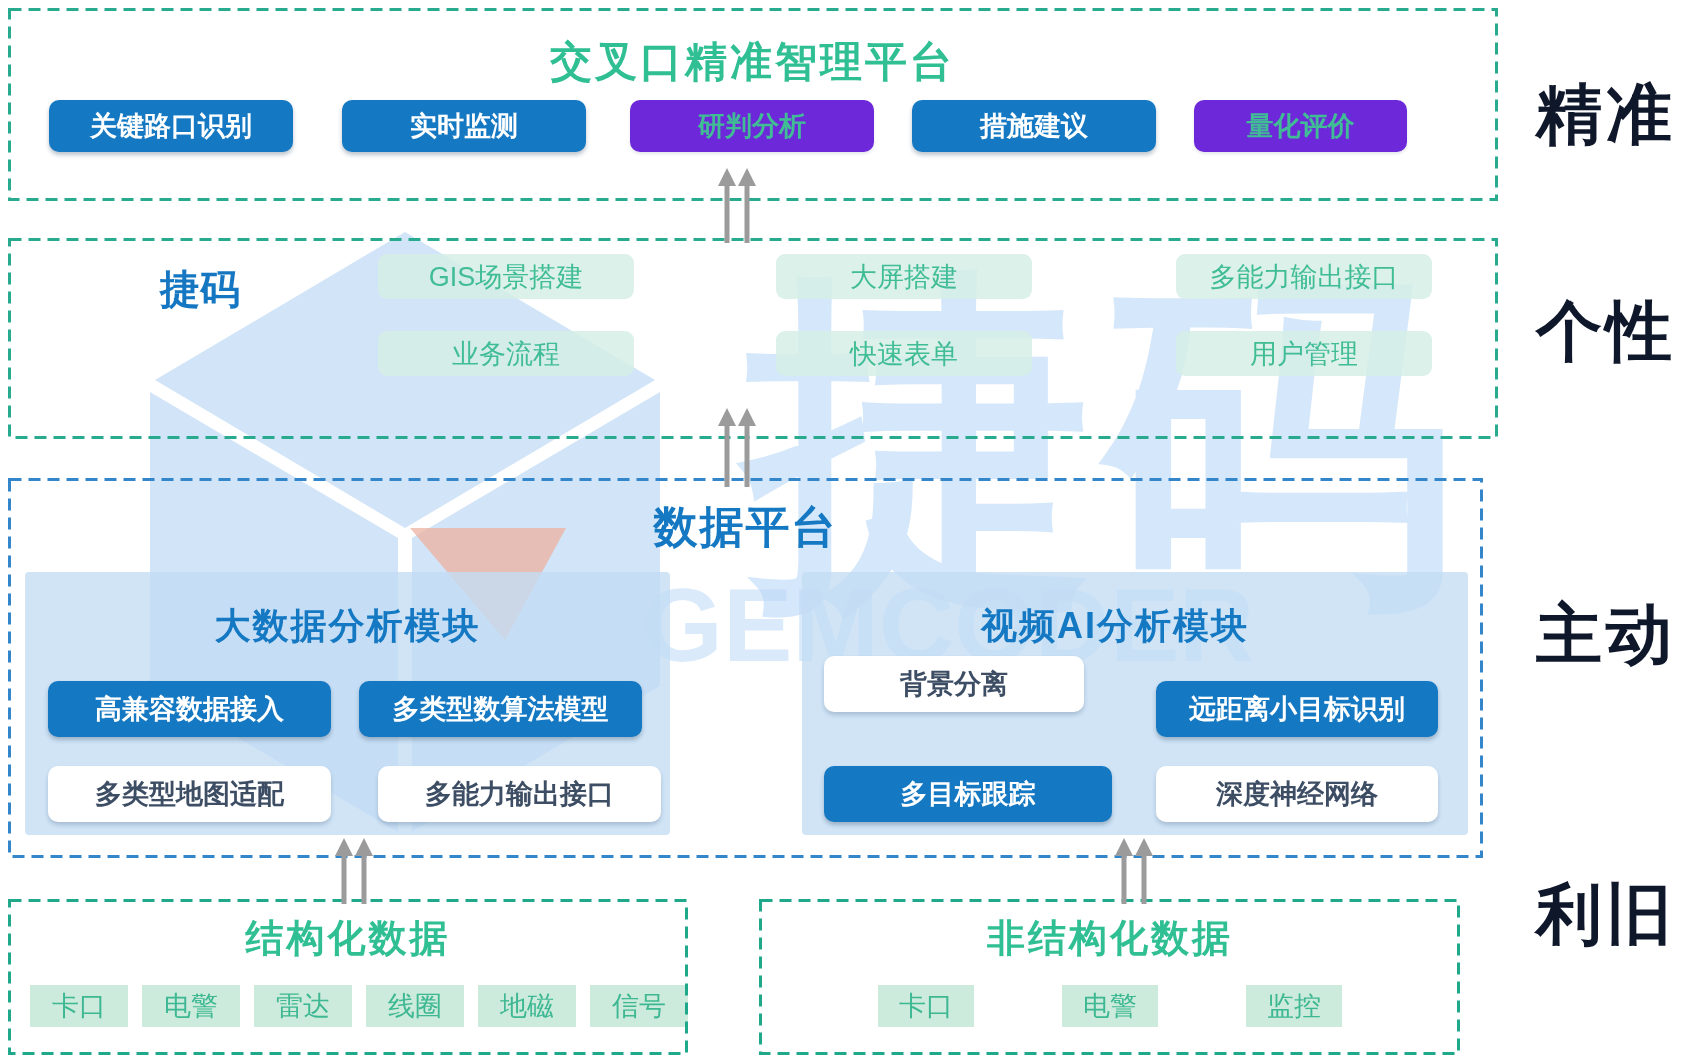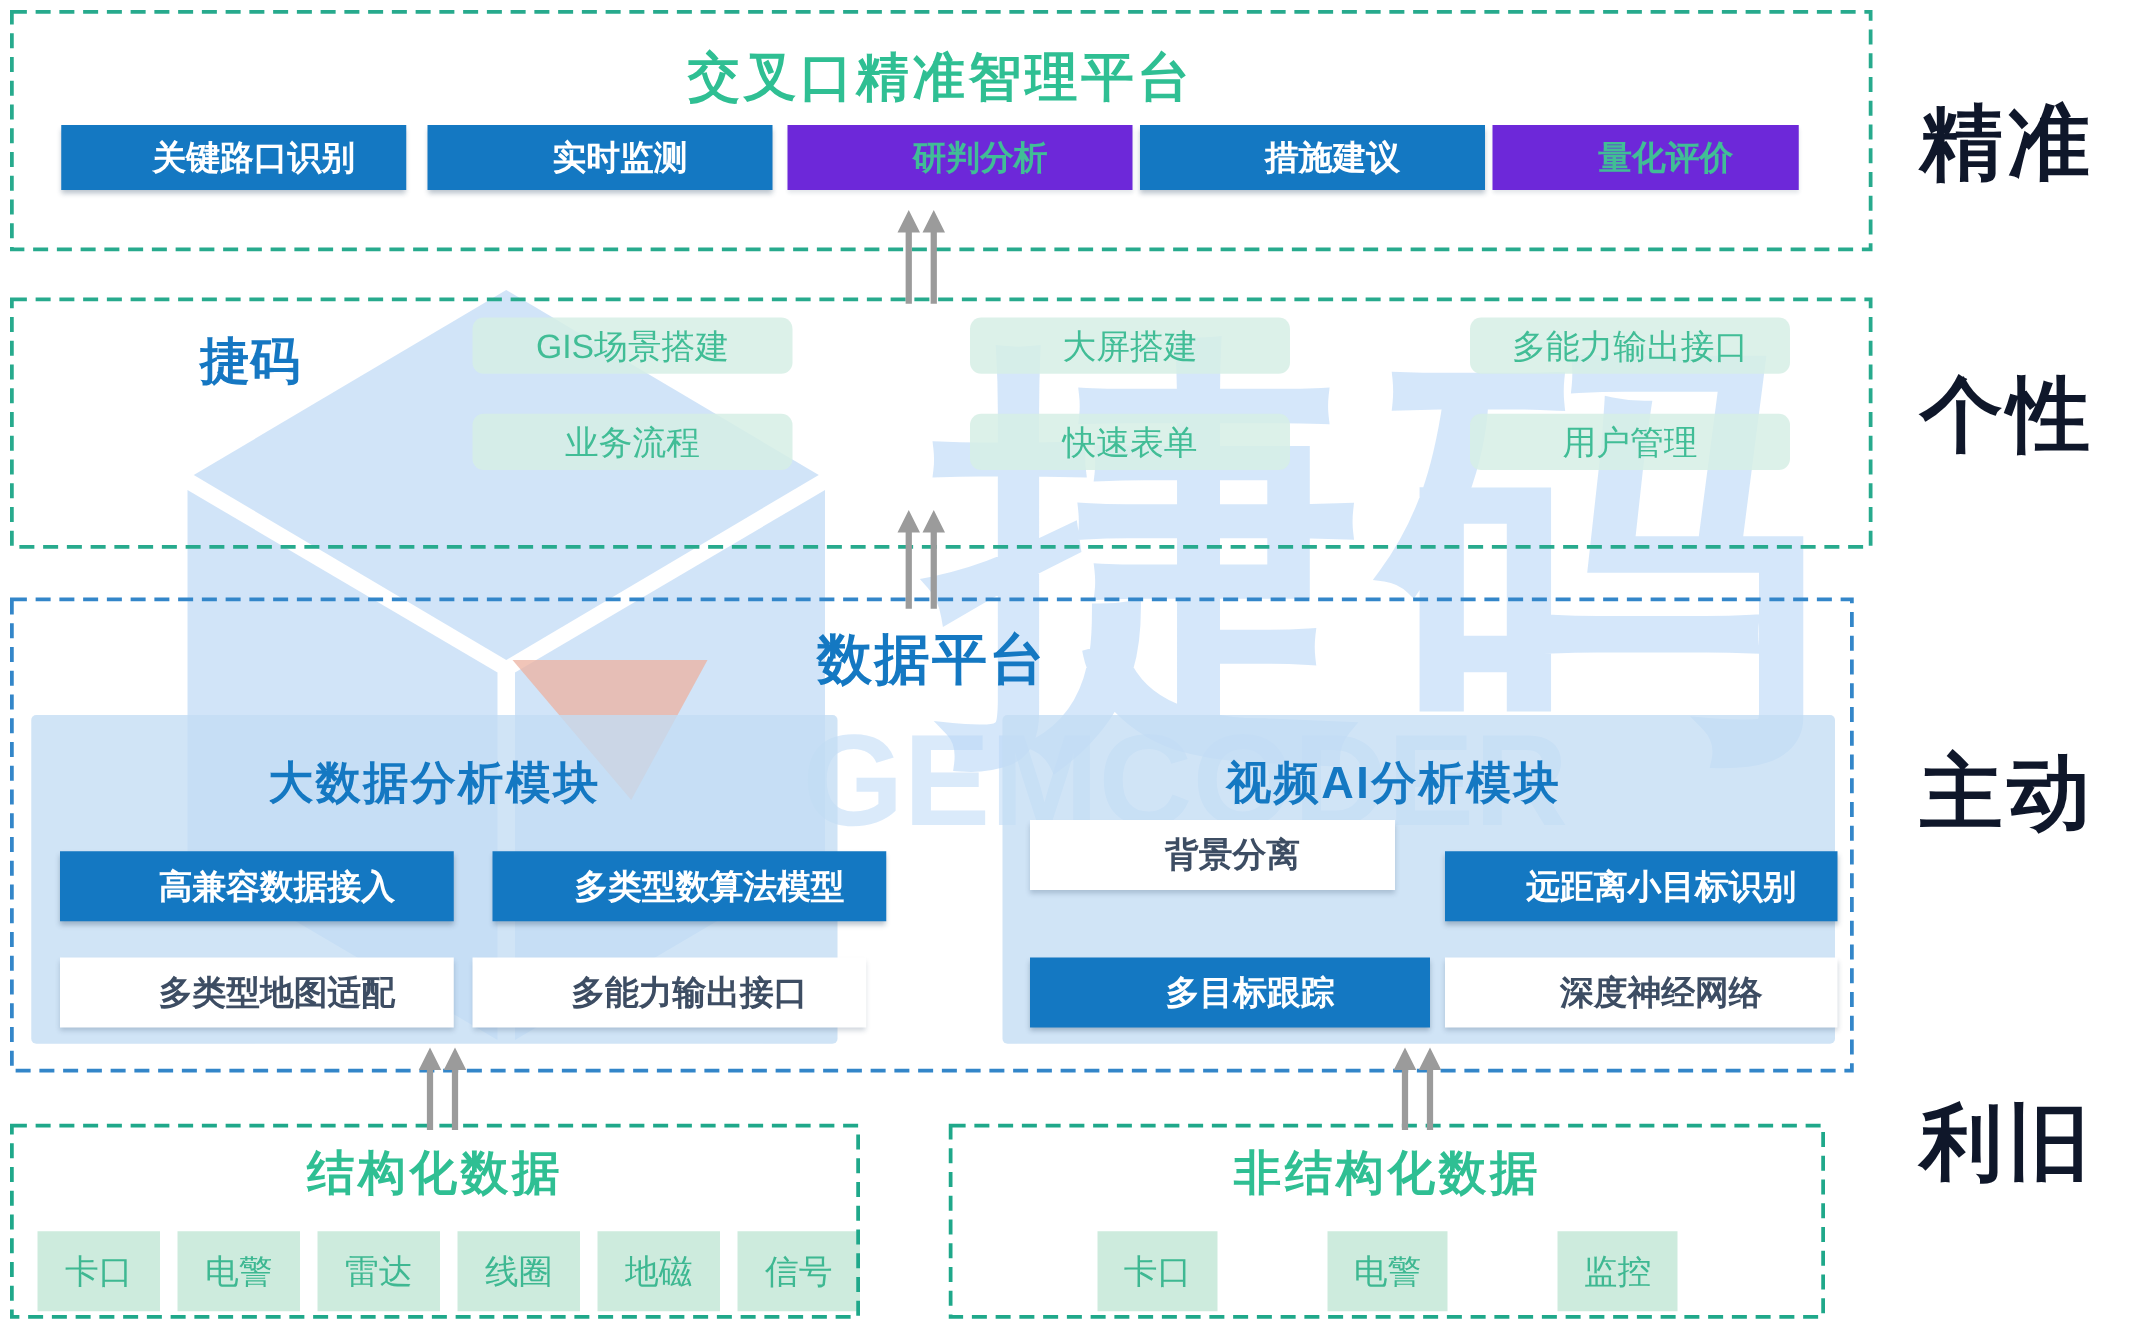--- a/index.html
+++ b/index.html
@@ -30,41 +30,41 @@
   .blue-two-line{
     position:absolute;z-index:3;text-align:center;
     font-size:40px;font-weight:800;color:#1577c2;line-height:1.18;
   }
   .side-label{
     position:absolute;z-index:3;left:1526px;width:160px;text-align:center;
     font-size:66px;font-weight:800;color:#0f172a;letter-spacing:4px;white-space:nowrap;
   }
   .btn{
     position:absolute;z-index:3;display:flex;align-items:center;justify-content:center;
-    height:52px;border-radius:0;font-size:27px;font-weight:700;white-space:nowrap;padding-left:32px;
+    height:52px;border-radius:10px;font-size:27px;font-weight:700;white-space:nowrap;
   }
   .btn.solid{background:#1478c2;color:#ffffff;box-shadow:0 3px 4px rgba(30,60,90,.30);}
   .btn.light{background:#6d28d9;color:#41bd96;box-shadow:0 2px 3px rgba(30,60,90,.12);}
   .btn.white{background:#ffffff;color:#3d4d63;box-shadow:0 3px 4px rgba(30,60,90,.22);}
   .pill{
     position:absolute;z-index:3;display:flex;align-items:center;justify-content:center;
     width:256px;height:45px;border-radius:9px;
     background:rgba(214,239,229,.85);color:#41bd96;font-size:27px;font-weight:500;white-space:nowrap;
   }
   .panel{
     position:absolute;z-index:1;border-radius:4px;
     background:rgba(195,220,243,.78);
   }
   .panel-title{
     position:absolute;z-index:3;text-align:center;
     font-size:36px;font-weight:800;color:#1478c2;letter-spacing:2px;white-space:nowrap;
   }
   .data-item{
     position:absolute;z-index:3;display:flex;align-items:center;justify-content:center;
-    height:64px;background:#cdebdd;color:#3eb892;font-size:27px;font-weight:500;white-space:nowrap;
+    height:42px;background:#cdebdd;color:#3eb892;font-size:27px;font-weight:500;white-space:nowrap;
   }
   .overlay-svg{position:absolute;left:0;top:0;z-index:5;pointer-events:none;}
 </style>
 </head>
 <body>
 
 <div class="stage">
 
   <svg class="wm-svg" width="1705" height="1059" viewBox="0 0 1705 1059">
     <polygon points="405,232 655,380 405,528 155,380" fill="rgba(180,212,244,.62)"></polygon>
@@ -95,21 +95,21 @@
   <div class="pill" style="left:1176px;top:254px;">多能力输出接口</div>
   <div class="pill" style="left:378px; top:331px;">业务流程</div>
   <div class="pill" style="left:776px; top:331px;">快速表单</div>
   <div class="pill" style="left:1176px;top:331px;">用户管理</div>
 
   <div class="sec-title-blue" style="left:8px;top:498px;width:1475px;">数据平台</div>
 
   <div class="panel" style="left:25px;top:572px;width:645px;height:263px;"></div>
   <div class="panel-title" style="left:25px;top:602px;width:645px;">大数据分析模块</div>
   <div class="btn solid" style="left:48px; top:681px;width:283px;height:56px;">高兼容数据接入</div>
-  <div class="btn solid" style="left:394px;top:681px;width:283px;height:56px;">多类型数算法模型</div>
+  <div class="btn solid" style="left:359px;top:681px;width:283px;height:56px;">多类型数算法模型</div>
   <div class="btn white" style="left:48px; top:766px;width:283px;height:56px;">多类型地图适配</div>
   <div class="btn white" style="left:378px;top:766px;width:283px;height:56px;">多能力输出接口</div>
 
   <div class="panel" style="left:802px;top:572px;width:666px;height:263px;"></div>
   <div class="panel-title" style="left:782px;top:602px;width:666px;">视频AI分析模块</div>
   <div class="btn white" style="left:824px; top:656px;width:260px;height:56px;">背景分离</div>
   <div class="btn solid" style="left:1156px;top:681px;width:282px;height:56px;">远距离小目标识别</div>
   <div class="btn solid" style="left:824px; top:766px;width:288px;height:56px;">多目标跟踪</div>
   <div class="btn white" style="left:1156px;top:766px;width:282px;height:56px;">深度神经网络</div>
 

